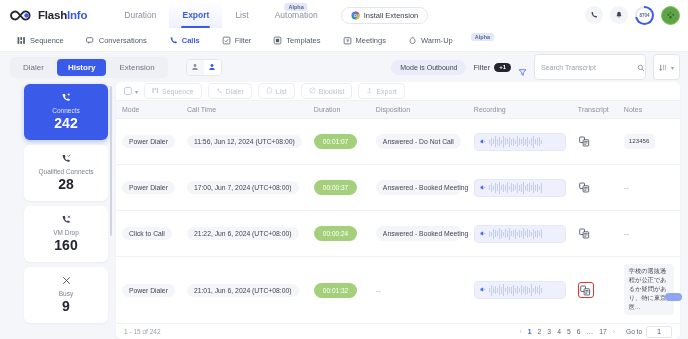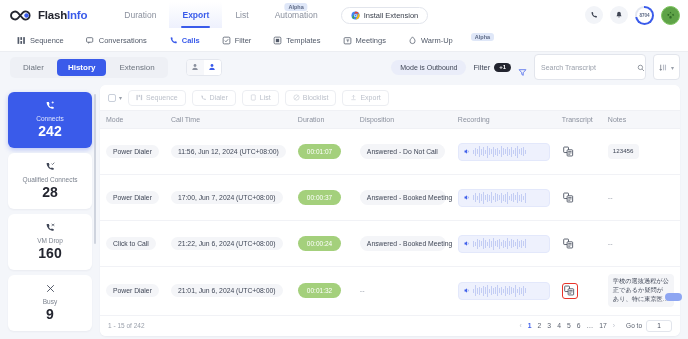--- a/index.html
+++ b/index.html
@@ -144,21 +144,21 @@
     font-family: "Liberation Sans", sans-serif; background: transparent;
   }
   .search-box input::placeholder { color: #9aa0ab; }
   .sort-box {
     display: flex; align-items: center; gap: 3px;
     border: 1px solid #e2e5ec; border-radius: 4px; background: #fff;
     padding: 3px 5px;
   }
 
   
-  .body-wrap { display: flex; height: 257px; background: #f4f6fa; padding: 0 8px 0 8px; gap: 8px; align-items: center; }
+  .body-wrap { display: flex; height: 257px; background: #f4f6fa; padding: 0 8px 0 24px; gap: 8px; }
 
   
   .sidebar {
     width: 84px; display: flex; flex-direction: column; gap: 5px;
     position: relative; padding-top: 2px;
   }
   .stat-card {
     background: #ffffff; border-radius: 6px; height: 56px;
     display: flex; flex-direction: column; align-items: center; justify-content: center;
     gap: 2px; box-shadow: 0 1px 2px rgba(30,40,70,0.05);

